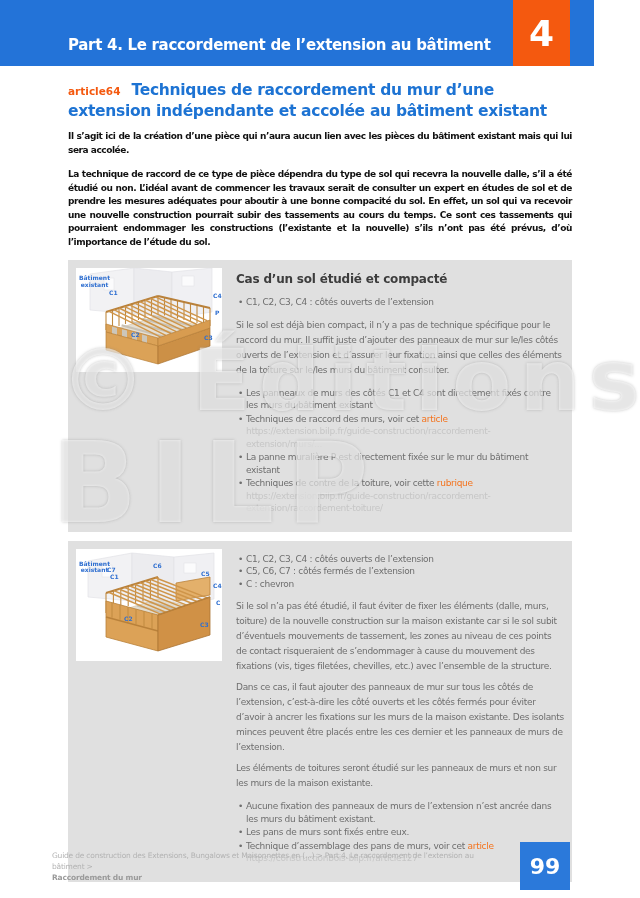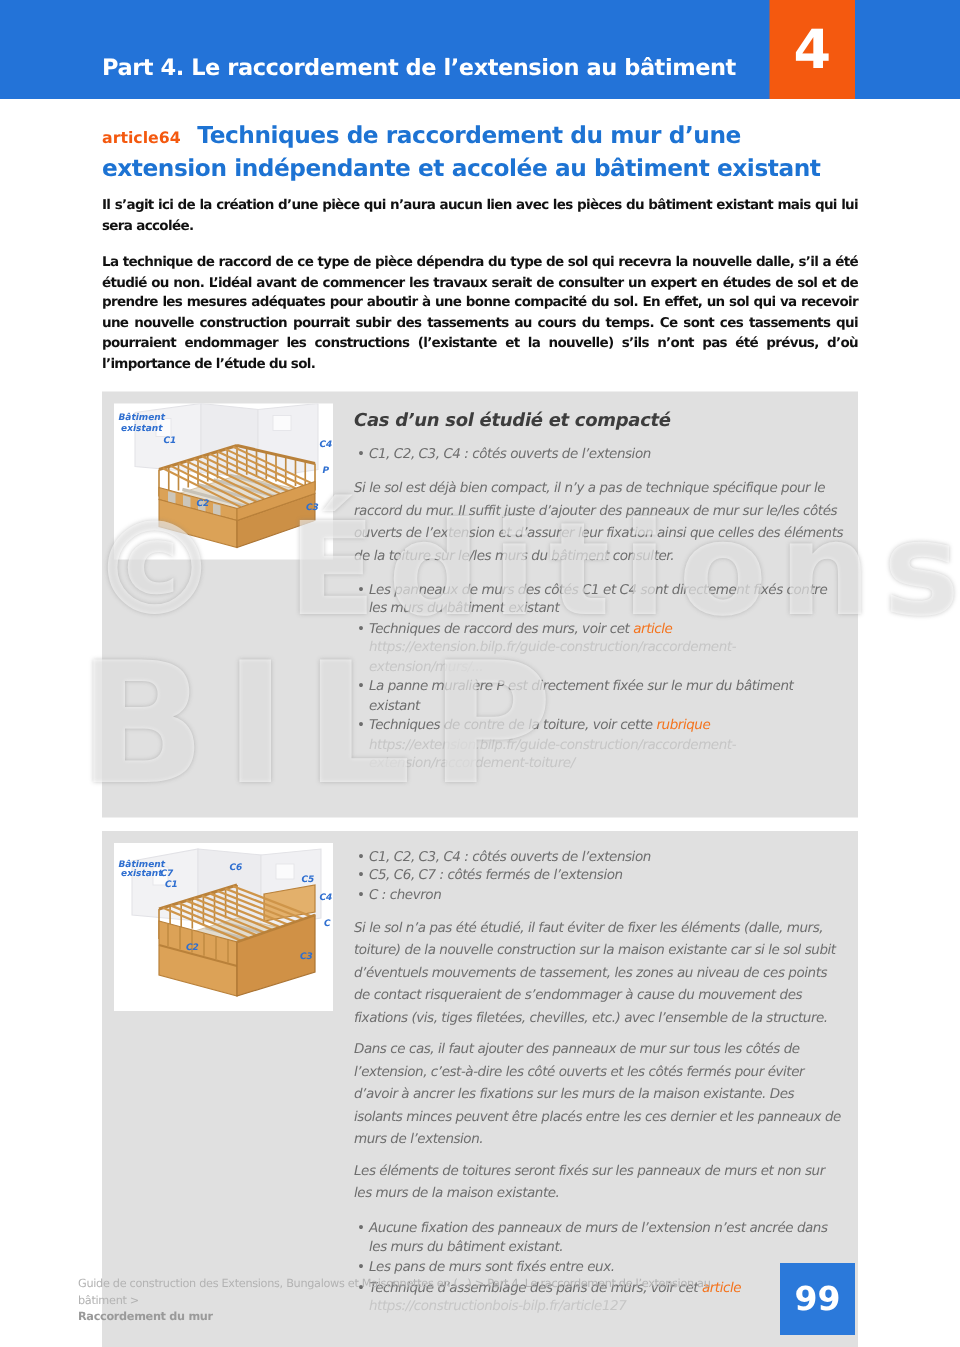--- a/index.html
+++ b/index.html
@@ -1,37 +1,37 @@
 <!DOCTYPE html>
 <html><head>
 <meta charset="utf-8">
 <style>
   * { margin:0; padding:0; box-sizing:border-box; }
   html,body { background:#ffffff; }
   body { font-family:"DejaVu Sans", sans-serif; }
   .page { position:relative; width:640px; height:898px; background:#fff; overflow:hidden; }
 
   
-  .header { position:relative; width:640px; height:66px; background:#2373d8; }
+  .header { position:relative; width:594px; height:66px; background:#2373d8; }
   .header h1 { position:absolute; left:68px; bottom:12px; color:#fff; font-size:15px; font-weight:bold; letter-spacing:-0.3px; }
   .part-badge { position:absolute; left:513px; top:0; width:57px; height:66px; background:#f4590f; color:#fff;
                 display:flex; align-items:center; justify-content:center; font-size:36px; font-weight:bold; }
 
   
   .main { padding:14px 68px 0 68px; }
 
   .article-title { margin-bottom:9px; line-height:20px; }
   .article-tag { color:#f4590f; font-size:10.5px; font-weight:bold; margin-right:6px; }
   .article-heading { color:#1d73d3; font-size:15.5px; font-weight:bold; letter-spacing:-0.3px; }
 
   .intro p { color:#111; font-size:9px; font-weight:bold; letter-spacing:-0.45px; line-height:13.5px;
              text-align:justify; margin-bottom:11px; }
 
   
-  .card { background:#e0e0e0; padding:8px 8px 28px 8px; display:flex; gap:14px; margin-bottom:9px;font-style:italic; }
+  .card { background:#e0e0e0; padding:8px 8px 16px 8px; display:flex; gap:14px; margin-bottom:9px; }
   .card-image { width:146px; flex:0 0 146px; background:#fff; position:relative; align-self:flex-start; }
   .img-1 { height:104px; }
   .img-2 { height:112px; }
   .card-image svg { display:block; width:100%; height:100%; }
   .img-label { position:absolute; color:#2f6fd0; font-size:6px; font-weight:bold; line-height:6.5px; white-space:nowrap; }
   .img-caption { text-align:center; }
 
   .card-body { flex:1; min-width:0; padding-top:4px; }
   .card-body h3 { color:#3d3d3d; font-size:12px; font-weight:bold; letter-spacing:-0.2px; margin-bottom:10px; }
   .card-body, .card-body p, .card-body li { color:#6e6e6e; font-size:9px; letter-spacing:-0.3px; }
@@ -247,21 +247,21 @@
         <span class="img-label" style="left:124px; top:73px;">C3</span>
       </div>
       <div class="card-body">
         <ul class="legend">
           <li>C1, C2, C3, C4 : côtés ouverts de l’extension</li>
           <li>C5, C6, C7 : côtés fermés de l’extension</li>
           <li>C : chevron</li>
         </ul>
         <p class="body-par">Si le sol n’a pas été étudié, il faut éviter de fixer les éléments (dalle, murs, toiture) de la nouvelle construction sur la maison existante car si le sol subit d’éventuels mouvements de tassement, les zones au niveau de ces points de contact risqueraient de s’endommager à cause du mouvement des fixations (vis, tiges filetées, chevilles, etc.) avec l’ensemble de la structure.</p>
         <p class="body-par">Dans ce cas, il faut ajouter des panneaux de mur sur tous les côtés de l’extension, c’est-à-dire les côté ouverts et les côtés fermés pour éviter d’avoir à ancrer les fixations sur les murs de la maison existante. Des isolants minces peuvent être placés entre les ces dernier et les panneaux de murs de l’extension.</p>
-        <p class="body-par">Les éléments de toitures seront fixés sur les panneaux de murs et non sur les murs de la maison existante.</p>
+        <p class="body-par">Les éléments de toitures seront étudié sur les panneaux de murs et non sur les murs de la maison existante.</p>
         <ul class="notes">
           <li><span>Aucune fixation des panneaux de murs de l’extension n’est ancrée dans les murs du bâtiment existant.</span></li>
           <li><span>Les pans de murs sont fixés entre eux.</span></li>
           <li><span>Technique d’assemblage des pans de murs, voir cet </span><a class="link">article</a><span class="url"> https://constructionbois-bilp.fr/article127</span></li>
 
         </ul>
       </div>
     </div>
 
   </div>

